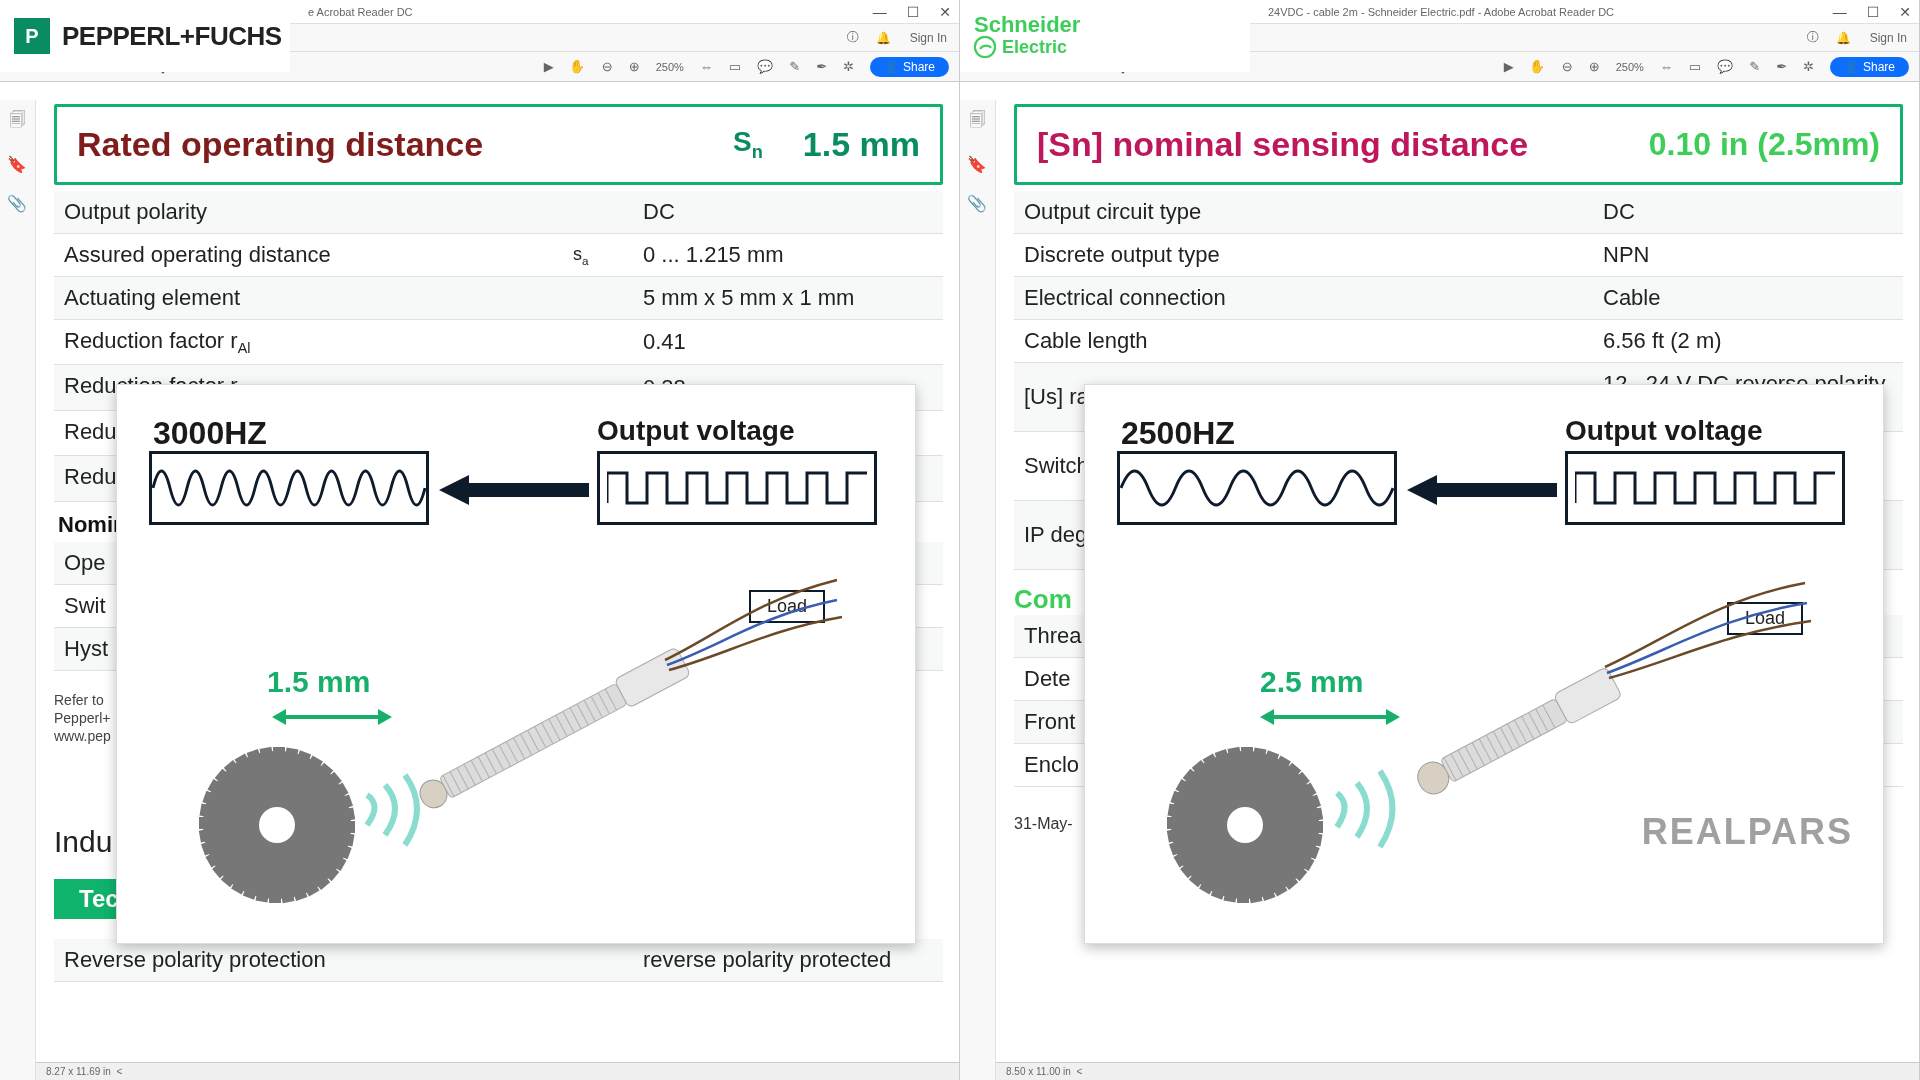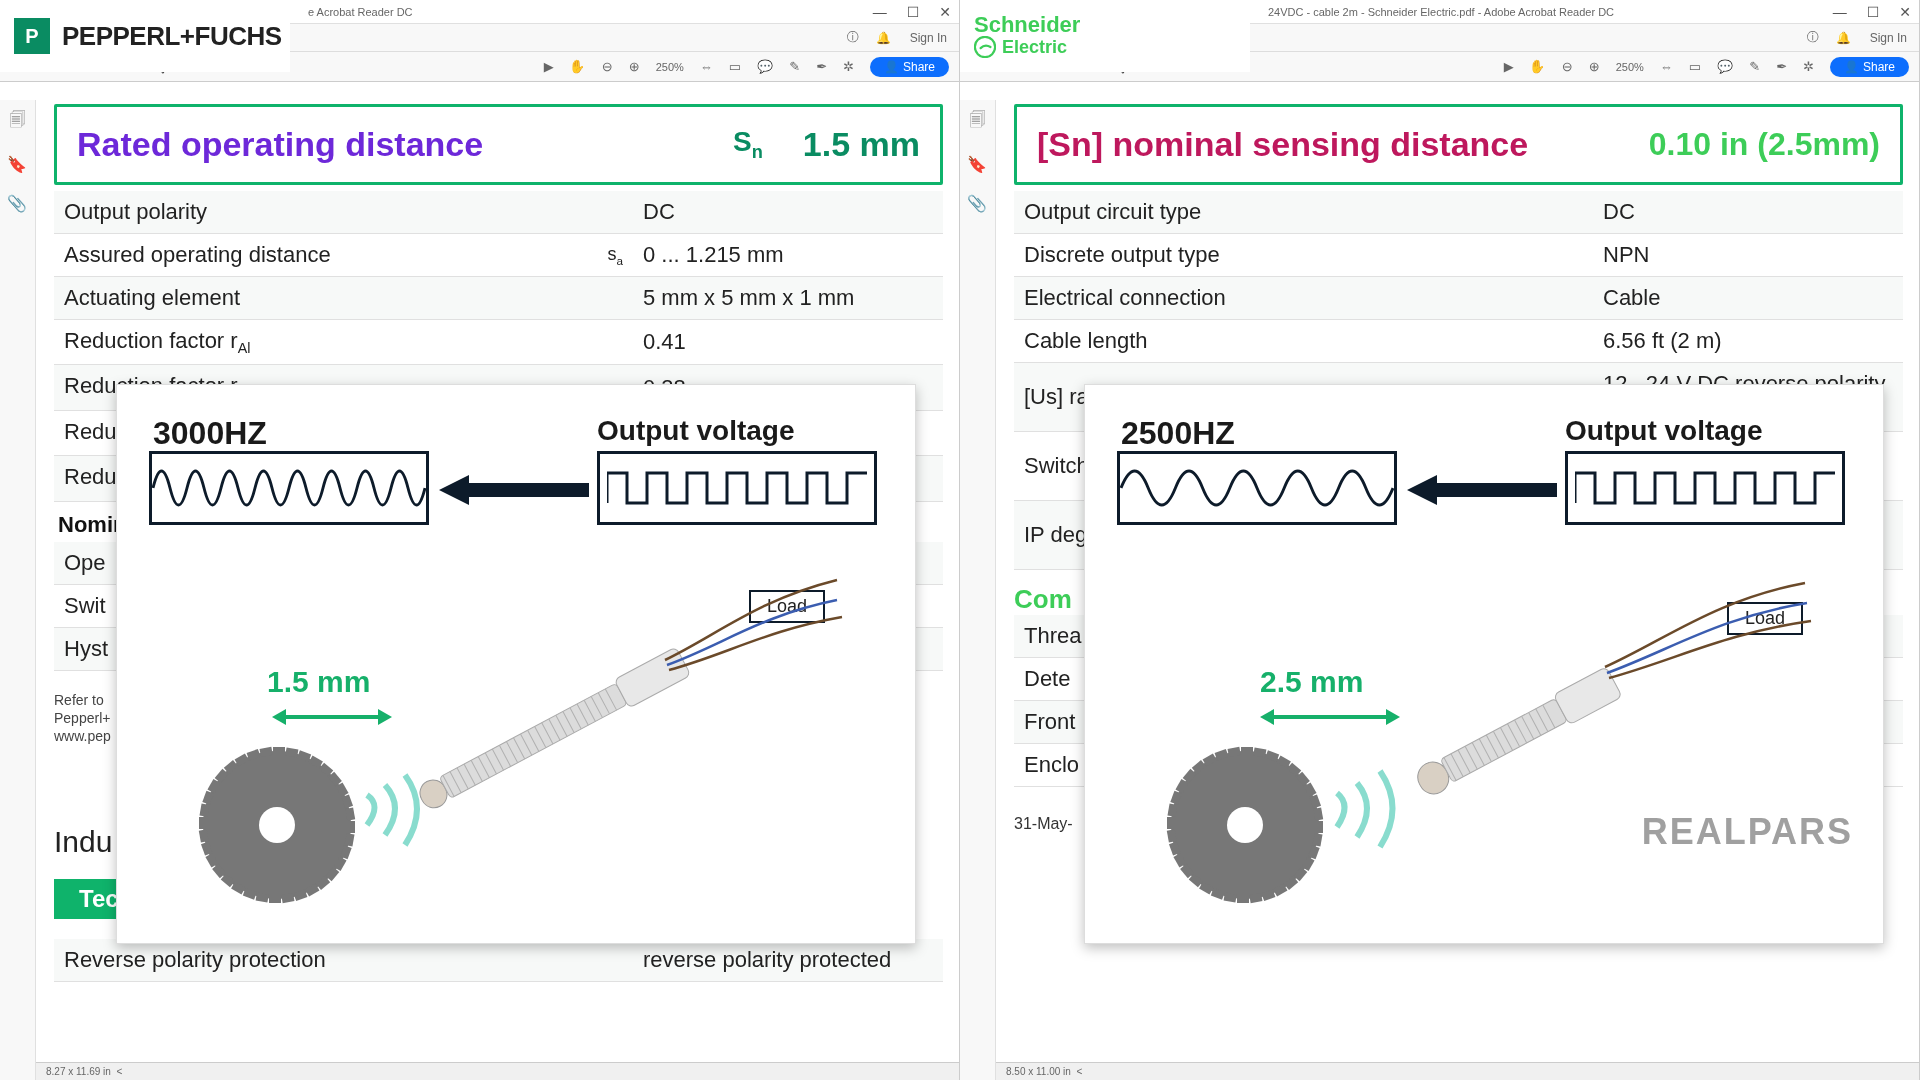--- a/index.html
+++ b/index.html
@@ -19,29 +19,29 @@
   .toprow { height: 28px; background: #f8f8f8; border-bottom: 1px solid #ddd; display: flex; align-items: center; justify-content: flex-end; padding: 0 12px; gap: 18px; font-size: 12px; color: #666; }
   .icrow { height: 30px; background: #f8f8f8; border-bottom: 1px solid #ccc; display: flex; align-items: center; padding: 0 10px; gap: 16px; font-size: 13px; color: #666; }
   .icrow .gap { flex: 1; }
   .icrow .share { background: #0d6efd; color: #fff; border-radius: 14px; padding: 3px 14px; font-size: 12px; display: flex; align-items: center; gap: 4px; }
   .icrow .zoom { font-size: 11px; }
   .icrow .page { font-size: 11px; }
   .sidestrip { position: absolute; left: 0; top: 100px; width: 36px; display: flex; flex-direction: column; gap: 20px; align-items: center; padding-top: 8px; color: #888; background: #f8f8f8; height: calc(100% - 100px); border-right: 1px solid #e0e0e0; }
   .content { position: absolute; left: 36px; top: 100px; right: 0; bottom: 18px; overflow: hidden; background: #fff; padding: 4px 16px 0 18px; }
   .statusbar { position: absolute; bottom: 0; left: 36px; right: 0; height: 18px; background: #f0f0f0; border-top: 1px solid #ccc; font-size: 10px; color: #666; display: flex; align-items: center; padding-left: 10px; }
   .hero { border: 3px solid #0fb36b; border-radius: 2px; padding: 18px 20px; display: flex; align-items: center; margin-bottom: 6px; }
-  .hero .hlabel { font-size: 34px; font-weight: 700; color: #6d28d9; flex: 1; }
+  .hero .hlabel { font-size: 34px; font-weight: 700; color: #7f1d1d; flex: 1; }
   .hero .hsym { font-size: 28px; font-weight: 700; color: #0a8c62; margin-right: 40px; }
   .hero .hval { font-size: 34px; font-weight: 700; color: #0a8c62; }
   .hero-se .hlabel { color: #be185d; }
   .hero-se .hval-se { font-size: 32px; font-weight: 700; color: #3dcd58; }
   .spec-table { width: 100%; border-collapse: collapse; }
   .spec-table td { padding: 8px 10px; font-size: 22px; color: #222; border-bottom: 1px solid #e0e0e0; }
   .spec-table tr:nth-child(odd) td { background: #f7f9f8; }
-  .spec-table .c-sym { width: 70px; font-size: 18px; text-align: right; }
+  .spec-table .c-sym { width: 70px; font-size: 18px; }
   .spec-table .c-val { width: 310px; }
   .sub-head { font-weight: 700; font-size: 22px; padding: 10px 4px 4px; color: #111; }
   .foot-note { font-size: 14px; color: #444; margin-top: 20px; line-height: 1.3; }
   .bottom-peek { margin-top: 80px; }
   .bottom-peek .bp-title { font-size: 30px; color: #222; margin-bottom: 20px; }
   .bottom-peek .bp-tag { display: inline-block; background: #0fb36b; color: #fff; font-size: 24px; font-weight: 700; padding: 6px 16px 6px 25px; }
   .sub-green { color: #3dcd58; font-size: 26px; font-weight: 700; }
   .se-date { font-size: 16px; color: #333; margin-top: 28px; }
   
   .illus { position: absolute; background: #fff; border: 1px solid #ddd; box-shadow: 0 4px 12px rgba(0,0,0,0.25); }

